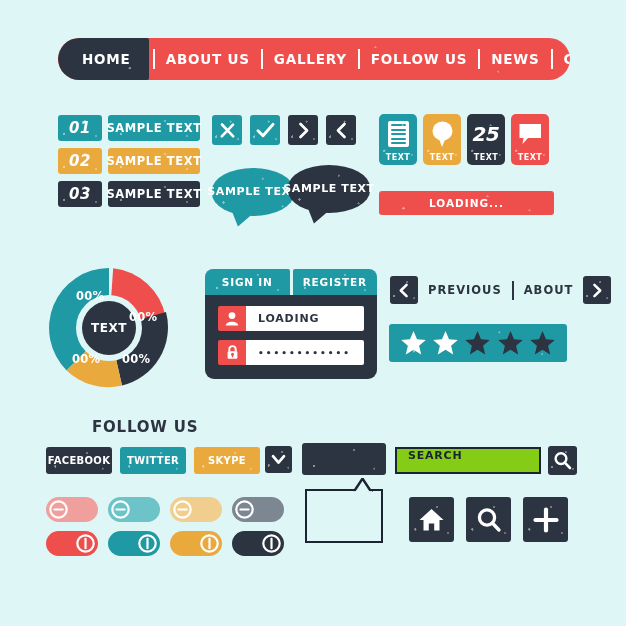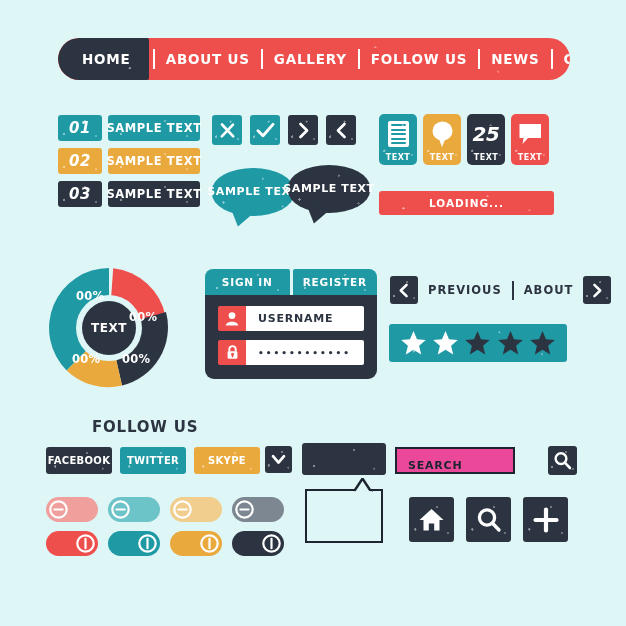--- a/index.html
+++ b/index.html
@@ -260,23 +260,23 @@
     background: #dff6f7;
   }
   .tooltip-tail {
     position: absolute; left: 46px; top: -13px;
     width: 20px; height: 14px; overflow: hidden;
   }
   .tooltip-tail svg { display: block; }
 
   .searchbar {
     position: absolute; left: 395px; top: 447px;
-    width: 120px; height: 27px;
-    border: 2.5px solid #1b2430; background: #ec4899;
-    display: flex; align-items: flex-end; padding-left: 11px;
+    width: 146px; height: 27px;
+    border: 2.5px solid #1b2430; background: #84cc16;
+    display: flex; align-items: flex-start; padding-left: 11px;
   }
   .searchbar .stext {
     font-size: 11px; font-weight: bold; color: #1b2430; letter-spacing: .8px;
   }
   .search-btn {
     position: absolute; left: 548px; top: 446px;
     width: 29px; height: 29px; background: #2b3440;
     display: flex; align-items: center; justify-content: center;
   }
 
@@ -457,21 +457,21 @@
       </div>
     </div>
     <div class="login-body">
       <div class="field">
         <div class="field-icon">
           <svg width="14" height="15" viewBox="0 0 14 15">
             <circle cx="7" cy="4.6" r="3.4" fill="#fff"></circle>
             <path d="M0.8 14.5 C1.2 9.6 12.8 9.6 13.2 14.5 Z" fill="#fff"></path>
           </svg>
         </div>
-        <div class="field-input" placeholder="USERNAME">USERNAME</div>
+        <div class="field-input" placeholder="USERNAME">LOADING</div>
       </div>
       <div class="field">
         <div class="field-icon">
           <svg width="13" height="15" viewBox="0 0 13 15">
             <path d="M3.3 6.5 V4.3 A3.2 3.2 0 0 1 9.7 4.3 V6.5" stroke="#fff" stroke-width="1.9" fill="none"></path>
             <rect x="1.6" y="6.2" width="9.8" height="7.6" rx="1.2" fill="#fff"></rect>
             <circle cx="6.5" cy="9.3" r="1.5" fill="#ef4f4c"></circle>
             <rect x="5.8" y="9.3" width="1.4" height="3" fill="#ef4f4c"></rect>
           </svg>
         </div>

